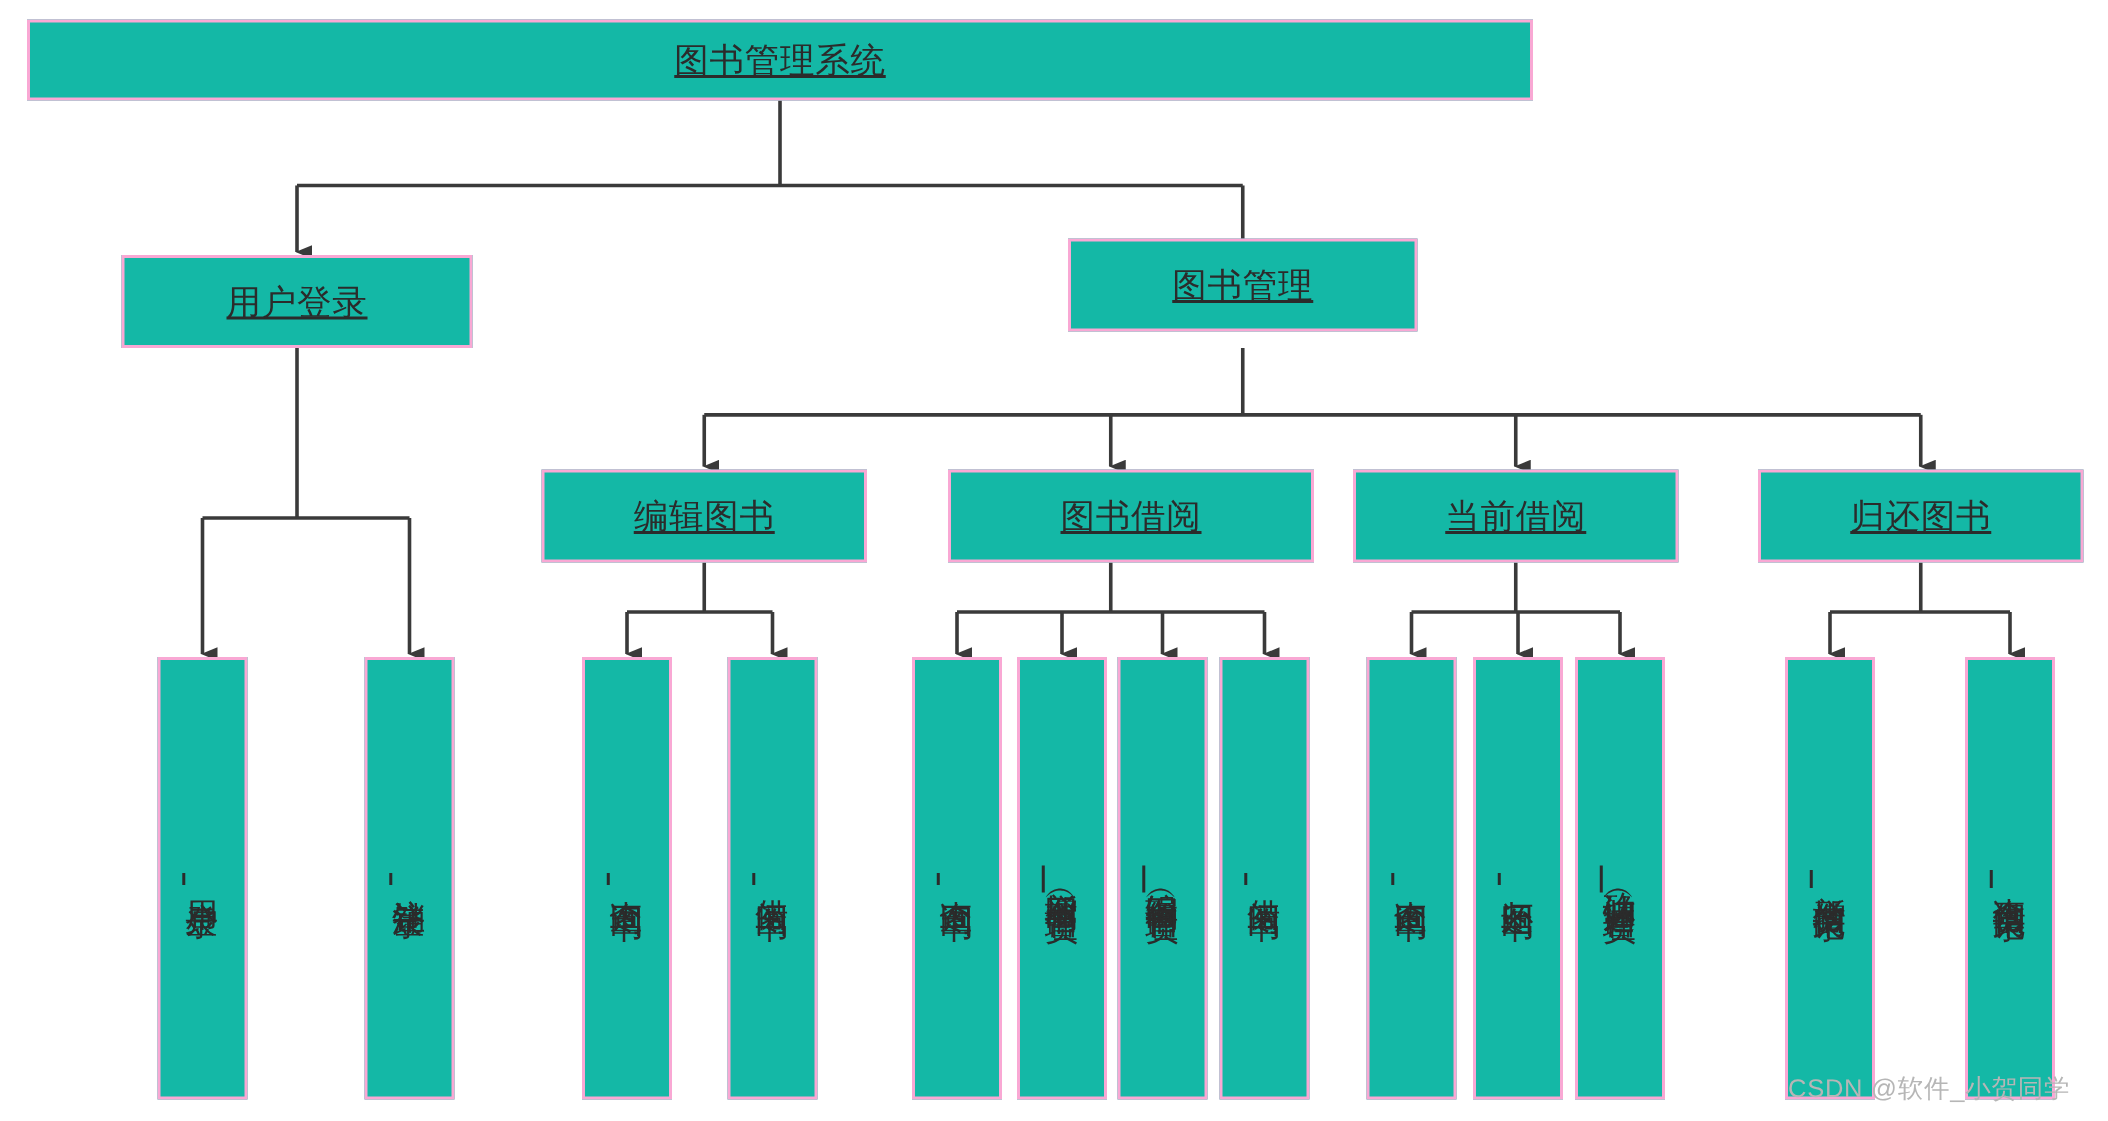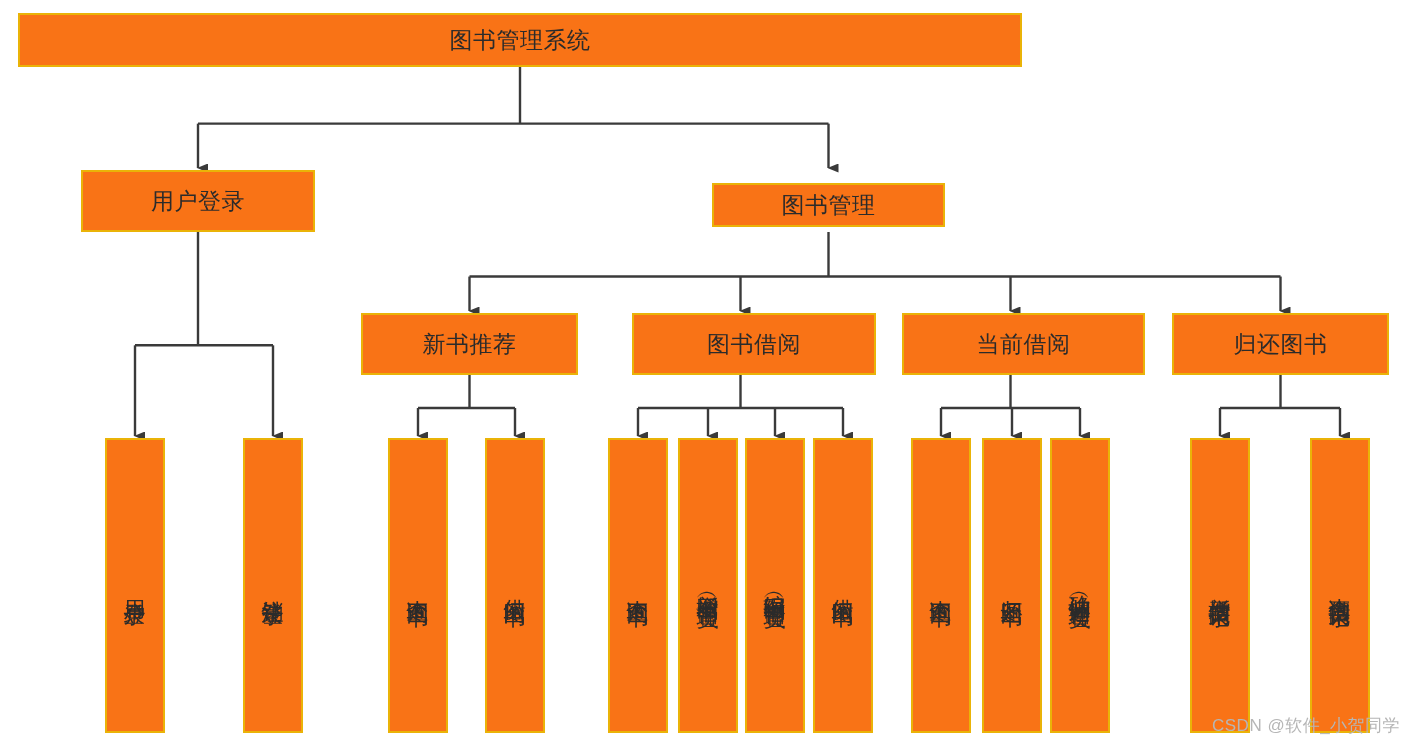--- a/index.html
+++ b/index.html
@@ -21,26 +21,27 @@
     position: absolute;
     left: 0;
     top: 0;
     width: 1405px;
     height: 747px;
     pointer-events: none;
   }
   .node {
     position: absolute;
     box-sizing: border-box;
-    border: 2px solid #eab308;
-    background: #f97316;
+    border: 2px solid #f9a8d4;
+    background: #14b8a6;
     display: flex;
     align-items: center;
     justify-content: center;
     color: #2b2b2b;
+    text-decoration: underline;
   }
   .node .lbl {
     font-size: 23px;
     line-height: 1.15;
     letter-spacing: 0.5px;
     white-space: nowrap;
     color: #2b2b2b;
   }
   
   .node.leaf {
@@ -113,30 +114,30 @@
       </g>
   </svg>
 
   <div id="nodes-layer">
       <div class="node" style="left: 18px; top: 13px; width: 1004px; height: 54px;">
         <span class="lbl">图书管理系统</span>
       </div>
       <div class="node" style="left: 81px; top: 170px; width: 234px; height: 62px;">
         <span class="lbl">用户登录</span>
       </div>
-      <div class="node" style="left: 712px; top: 183px; width: 233px; height: 44px; align-items: center;">
+      <div class="node" style="left: 712px; top: 159px; width: 233px; height: 62px; align-items: center;">
         <span class="lbl">图书管理</span>
       </div>
       <div class="node" style="left: 361px; top: 313px; width: 217px; height: 62px;">
-        <span class="lbl">新书推荐</span>
+        <span class="lbl">编辑图书</span>
       </div>
       <div class="node" style="left: 632px; top: 313px; width: 244px; height: 62px;">
         <span class="lbl">图书借阅</span>
       </div>
-      <div class="node" style="left: 902px; top: 313px; width: 243px; height: 62px;">
+      <div class="node" style="left: 902px; top: 313px; width: 217px; height: 62px;">
         <span class="lbl">当前借阅</span>
       </div>
       <div class="node" style="left: 1172px; top: 313px; width: 217px; height: 62px;">
         <span class="lbl">归还图书</span>
       </div>
       <div class="node leaf" style="left: 105px; top: 438px; width: 60px; height: 295px;">
         <span class="lbl">用户登录</span>
       </div>
       <div class="node leaf" style="left: 243px; top: 438px; width: 60px; height: 295px;">
         <span class="lbl">注销登录</span>
@@ -169,14 +170,14 @@
         <span class="lbl">确认归还（管理员）</span>
       </div>
       <div class="node leaf" style="left: 1190px; top: 438px; width: 60px; height: 295px;">
         <span class="lbl">新增借阅记录</span>
       </div>
       <div class="node leaf" style="left: 1310px; top: 438px; width: 60px; height: 295px;">
         <span class="lbl">查询借阅记录</span>
       </div>
     </div>
 
-  <div class="watermark" style="left: 1192px; top: 714px; padding-left: 20px;">CSDN @软件_小贺同学</div>
+  <div class="watermark" style="left: 1192px; top: 714px;">CSDN @软件_小贺同学</div>
 </div>
 
 </body></html>

